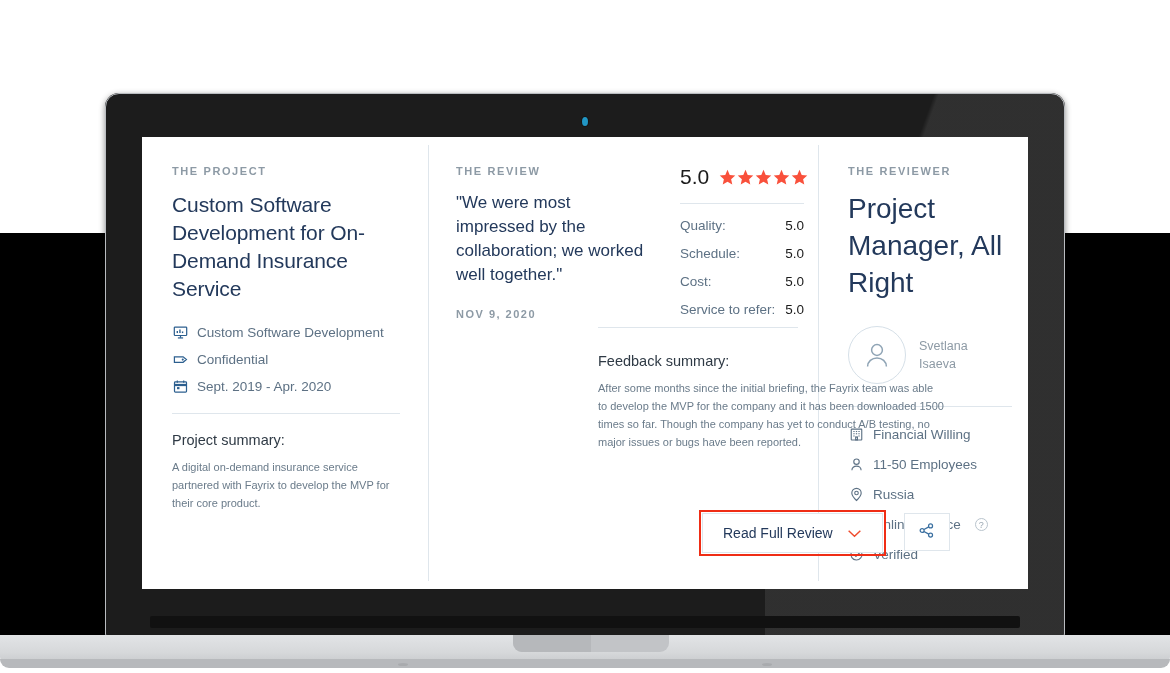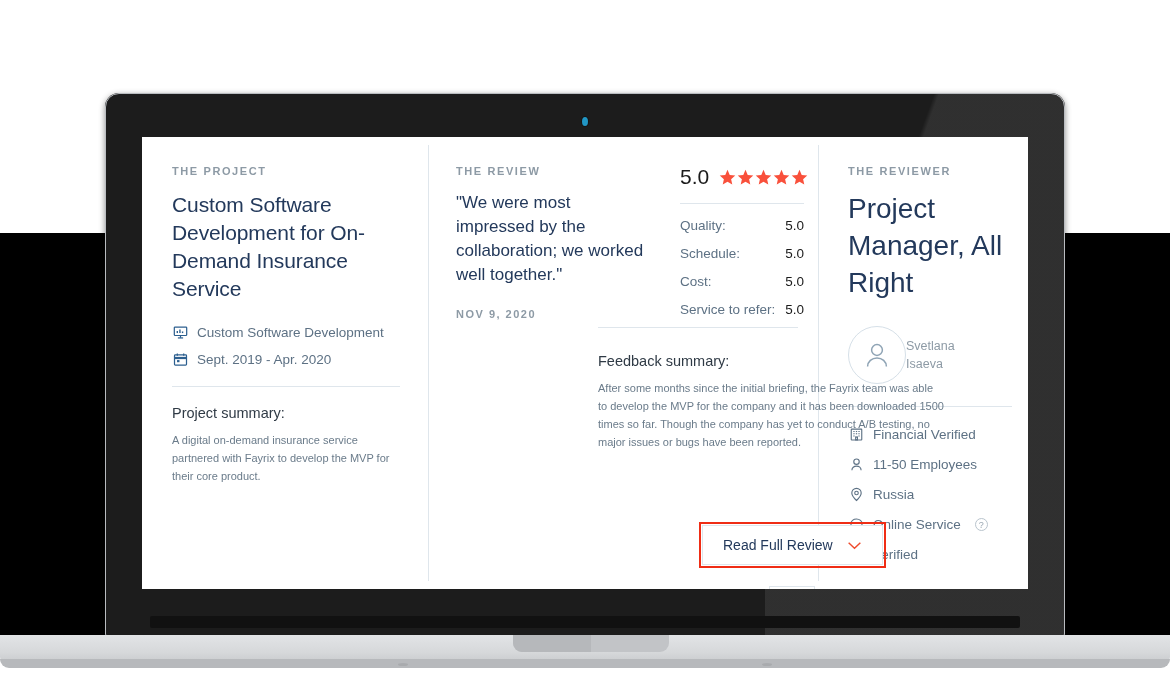--- a/index.html
+++ b/index.html
@@ -253,25 +253,23 @@
   .feedback .hline {
     position: absolute;
     left: 0; top: -26px;
     width: 200px; height: 1px;
     background: #dfe6ec;
   }
   .feedback .sub-head { margin-bottom: 11px; }
 
   .actions {
     position: absolute;
-    left: 560px; top: 388px;
-    display: flex;
-    align-items: center;
+    left: 560px; top: 376px;
+    display: flex;
     gap: 21px;
-    flex-direction: column;
   }
   .btn-read {
     position: relative;
     display: flex;
     align-items: center;
     gap: 14px;
     padding: 11px 20px;
     border: 1px solid #dfe6ec;
     background: #ffffff;
     font-size: 14px;
@@ -300,21 +298,21 @@
   
   .reviewer-title {
     font-size: 28px;
     line-height: 1.32;
     color: #23395b;
     margin-bottom: 24px;
   }
   .reviewer-person {
     display: flex;
     align-items: center;
-    gap: 0;
+    gap: 13px;
     margin-bottom: 22px;
   }
   .avatar {
     width: 58px; height: 58px;
     border-radius: 50%;
     border: 1px solid #d6e0e8;
     display: flex;
     align-items: center;
     justify-content: center;
     flex: 0 0 58px;
@@ -376,20 +374,29 @@
               <svg width="15" height="15" viewBox="0 0 16 16" fill="none" stroke="#2c5f8f" stroke-width="1.3">
                 <rect x="1.4" y="2.2" width="13.2" height="9" rx="0.8"></rect>
                 <line x1="8" y1="11.2" x2="8" y2="13.6"></line>
                 <line x1="5.2" y1="13.8" x2="10.8" y2="13.8"></line>
                 <line x1="4.6" y1="8.6" x2="4.6" y2="6.4" stroke-width="1.5"></line>
                 <line x1="7.4" y1="8.6" x2="7.4" y2="4.9" stroke-width="1.5"></line>
                 <line x1="10.2" y1="8.6" x2="10.2" y2="6.9" stroke-width="1.5"></line>
               </svg>
             </span>
             <span>Custom Software Development</span>
+          </div>
+          <div class="meta-row">
+            <span class="ico">
+              <svg width="15" height="15" viewBox="0 0 16 16" fill="none" stroke="#2c5f8f" stroke-width="1.3">
+                <path d="M1.5 5.2 h9.3 l3.5 2.9 l-3.5 2.9 h-9.3 z"></path>
+                <circle cx="10.4" cy="8.1" r="1.1" fill="#2c5f8f" stroke="none"></circle>
+              </svg>
+            </span>
+            <span>Confidential</span>
           </div>
           <div class="meta-row">
             <span class="ico">
               <svg width="15" height="15" viewBox="0 0 16 16" fill="none" stroke="#2c5f8f" stroke-width="1.3">
                 <rect x="1.6" y="3" width="12.8" height="11" rx="0.9"></rect>
                 <line x1="1.6" y1="6.4" x2="14.4" y2="6.4" stroke-width="2.4"></line>
                 <line x1="4.6" y1="1.6" x2="4.6" y2="4.1"></line>
                 <line x1="11.4" y1="1.6" x2="11.4" y2="4.1"></line>
                 <rect x="4.3" y="8.6" width="2.6" height="2.3" fill="#2c5f8f" stroke="none"></rect>
               </svg>
@@ -487,21 +494,21 @@
                   <line x1="7.3" y1="4.8" x2="8.7" y2="4.8"></line>
                   <line x1="10" y1="4.8" x2="11.4" y2="4.8"></line>
                 <line x1="4.6" y1="7.2" x2="6" y2="7.2"></line>
                   <line x1="7.3" y1="7.2" x2="8.7" y2="7.2"></line>
                   <line x1="10" y1="7.2" x2="11.4" y2="7.2"></line>
                 <line x1="4.6" y1="9.6" x2="6" y2="9.6"></line>
                   <line x1="10" y1="9.6" x2="11.4" y2="9.6"></line>
                 <rect x="7.1" y="10.6" width="1.9" height="3.2"></rect>
               </svg>
             </span>
-            <span>Financial Verified</span>
+            <span>Financial Willing</span>
           </div>
 
           <div class="meta-row">
             <span class="ico">
               <svg width="15" height="15" viewBox="0 0 16 16" fill="none" stroke="#5d7184" stroke-width="1.2">
                 <circle cx="8" cy="5" r="2.9"></circle>
                 <path d="M3.1 14 a4.9 4.3 0 0 1 9.8 0"></path>
               </svg>
             </span>
             <span>11-50 Employees</span>

